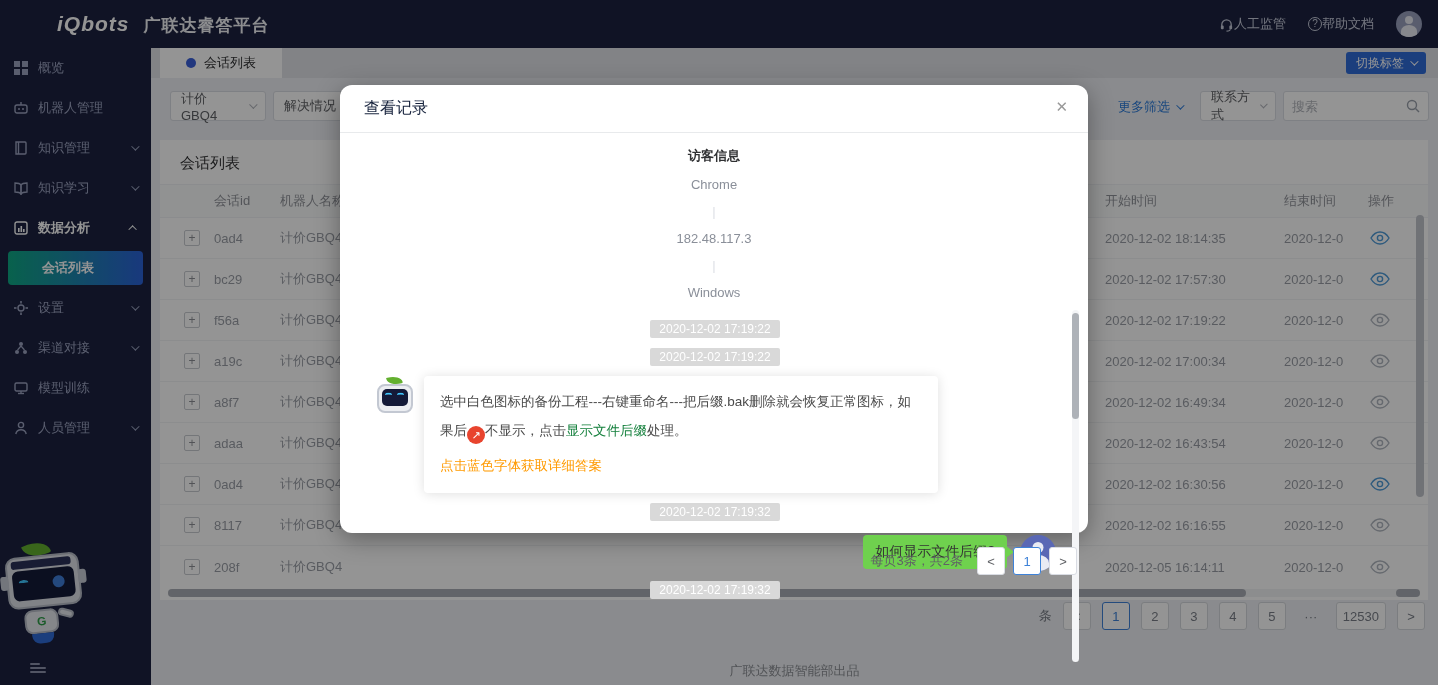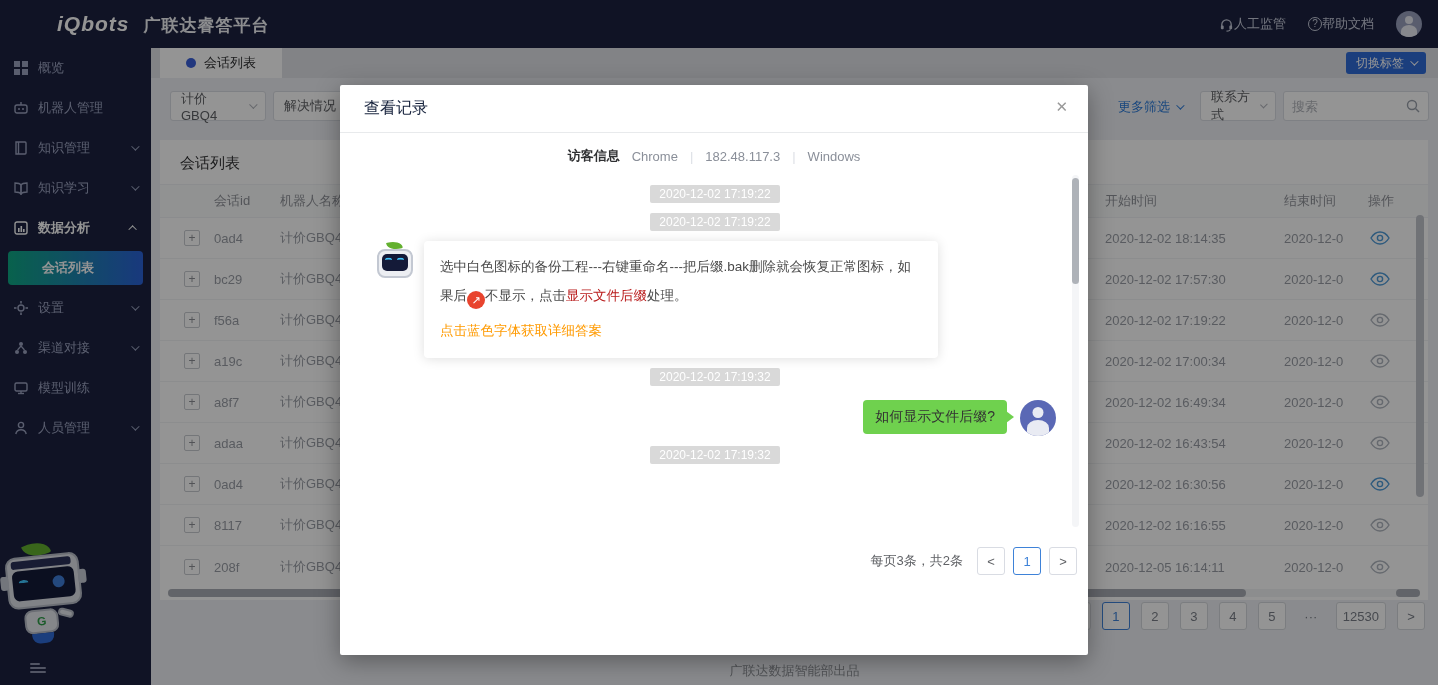--- a/index.html
+++ b/index.html
@@ -85,25 +85,25 @@
   .pagebar { position:absolute; top:601px; right:13px; height:30px; display:flex; align-items:center; gap:11px; z-index:3; font-size:13px; color:#7a7f88; }
   .pg { min-width:28px; height:28px; background:#fff; border:1px solid #d4d7dc; border-radius:3px; display:flex; align-items:center; justify-content:center; padding:0 6px; cursor:pointer; }
   .pg.active { border-color:#3e82d8; color:#3e82d8; }
   .pg.noborder { border:none; background:transparent; cursor:default; }
   .site-footer { position:absolute; left:151px; right:0; top:662px; text-align:center; font-size:13px; color:#8d9096; z-index:3; }
 
   
   .dim { position:absolute; inset:0; background:rgba(0,0,0,0.42); z-index:40; }
 
   
-  .modal { position:absolute; left:340px; top:85px; width:748px; height:570px; background:#fff; border-radius:2px; box-shadow:0 6px 24px rgba(0,0,0,0.35); z-index:50; }
+  .modal { position:absolute; left:340px; top:85px; width:748px; height:448px; background:#fff; border-radius:12px; box-shadow:0 6px 24px rgba(0,0,0,0.35); z-index:50; }
   .modal-head { height:48px; border-bottom:1px solid #e8eaec; display:flex; align-items:center; padding:0 24px; }
   .modal-title { font-size:16px; color:#17233d; }
   .modal-close { position:absolute; right:20px; top:13px; font-size:15px; color:#999; cursor:pointer; }
-  .visitor { margin-top:14px; text-align:center; font-size:13px; color:#8a8f99; display:flex; justify-content:center; align-items:center; gap:12px; }
+  .visitor { margin-top:14px; text-align:center; font-size:13px; color:#8a8f99; display:flex; justify-content:center; align-items:center; gap:12px;flex-direction:column; }
   .visitor .vlabel { color:#303133; font-weight:bold; }
   .visitor .sep { color:#dcdfe5; }
 
   .chat { position:relative; margin-top:8px; height:362px; padding:2px 32px 0 34px; overflow:hidden; }
   .chat-scroll { position:absolute; right:9px; top:2px; width:7px; height:352px; background:#f4f5f7; border-radius:4px; }
   .chat-scroll .thumb { position:absolute; left:0; top:3px; width:7px; height:106px; background:#aeb2b8; border-radius:4px; cursor:pointer; }
   .ts { width:max-content; margin:10px auto; background:#d9d9d9; color:#fff; font-size:12px; padding:2px 9px; border-radius:2px; }
   .msg-row { display:flex; margin:4px 0 8px; }
   .msg-row.user { justify-content:flex-end; align-items:flex-start; gap:13px; }
   .bubble { position:relative; background:#6fd14e; border-radius:4px; padding:8px 12px; font-size:14px; color:#333; max-width:420px; }
@@ -112,21 +112,21 @@
   .avatar-big i { top:7px; width:11px; height:11px; }
   .avatar-big b { top:20px; width:22px; height:16px; }
 
   .msg-row.bot { justify-content:flex-start; align-items:flex-start; gap:8px; margin-top:6px; }
   .bot-avatar { position:relative; width:42px; height:42px; flex:none; }
   .bot-avatar .leaf { position:absolute; left:13px; top:0; width:15px; height:9px; background:#63b02f; border-radius:2% 100% 10% 100%; transform:rotate(-15deg); }
   .bot-avatar .head { position:absolute; left:3px; top:8px; width:36px; height:29px; background:#eceef2; border:2px solid #c3c8d2; border-radius:8px; }
   .bot-avatar .screen { position:absolute; left:8px; top:13px; width:26px; height:17px; background:#141a38; border-radius:5px; }
   .bot-avatar .eye { position:absolute; top:19px; width:7px; height:5px; border-top:2px solid #41c7ff; border-radius:50%; }
   .bot-card { width:514px; background:#fff; border-radius:4px; box-shadow:0 1px 12px rgba(0,0,0,0.13); padding:11px 16px 13px; font-size:13.5px; color:#4a4a4a; line-height:2.15; }
-  .bot-card a { color:#b91c1c; text-decoration:none; cursor:pointer; }
+  .bot-card a { color:#15803d; text-decoration:none; cursor:pointer; }
   .red-dot { display:inline-block; width:18px; height:18px; background:#e8442e; border-radius:50%; color:#fff; font-size:11px; line-height:18px; text-align:center; vertical-align:-4px; }
   .bot-note { margin-top:6px; color:#ff9a00; font-weight:normal; }
 
   .modal-pager { position:absolute; right:11px; top:462px; display:flex; align-items:center; gap:8px; font-size:13px; color:#606266; }
   .mpg { width:28px; height:28px; background:#fff; border:1px solid #d9dce3; border-radius:3px; display:flex; align-items:center; justify-content:center; cursor:pointer; color:#606266; }
   .mpg.active { border-color:#3e82d8; color:#3e82d8; }
   .mpg-summary { margin-right:6px; }
 </style>
 </head>
 <body>

